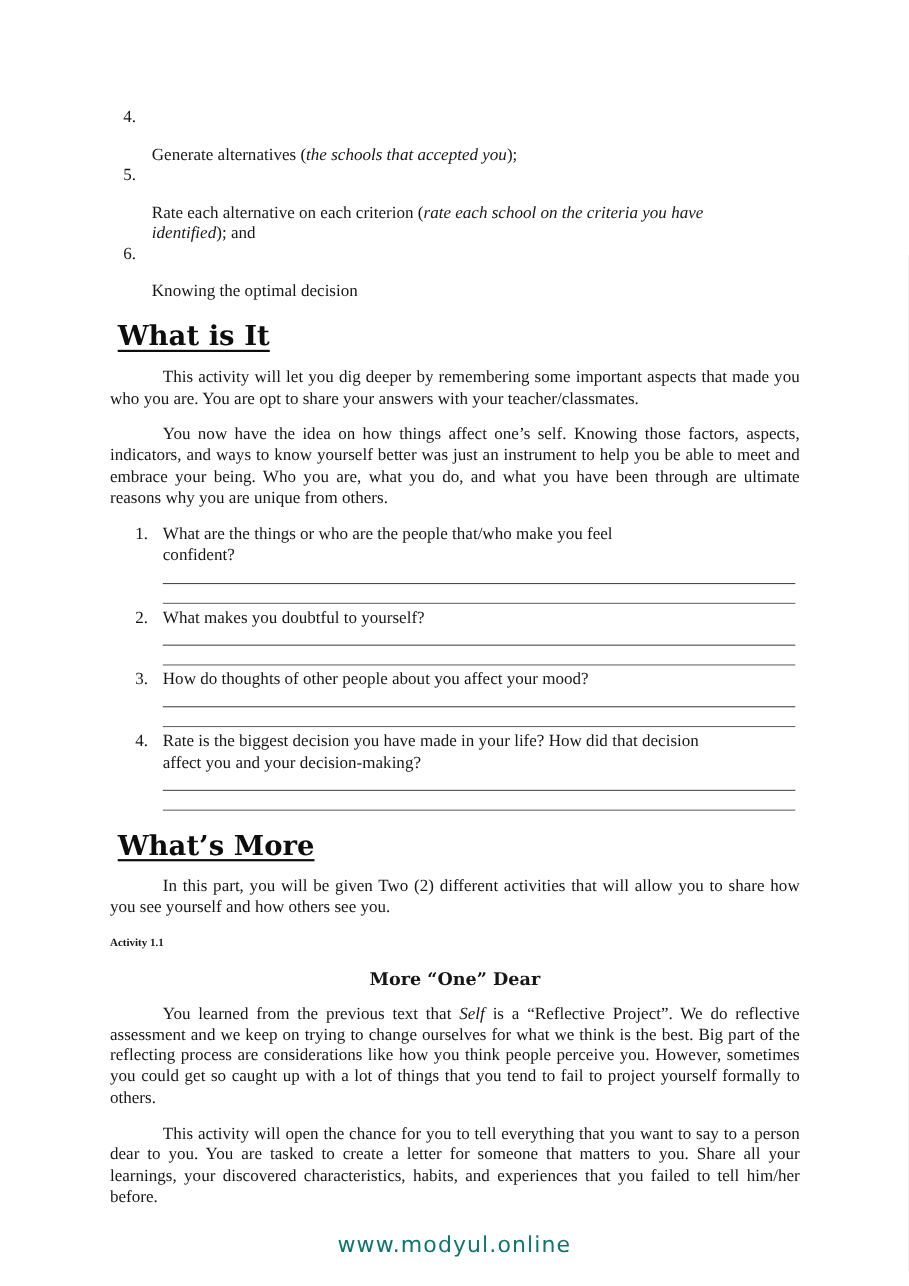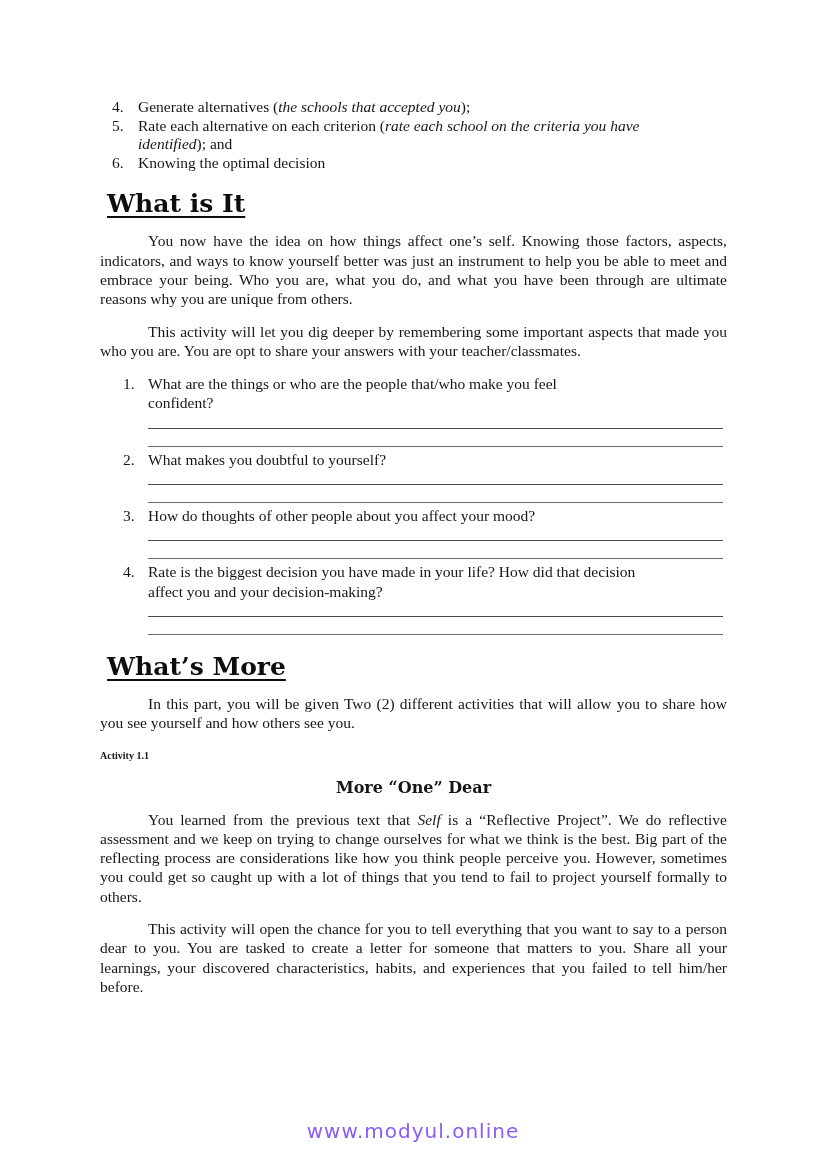--- a/index.html
+++ b/index.html
@@ -26,20 +26,21 @@
     line-height: 18.6px;
   }
   .intro-item .num {
     flex: none;
     width: 26px;
     margin-left: 12px;
   }
   .intro-item .txt {
     flex: 1;
     white-space: pre-line;
+    margin-top: 34px;
   }
   
   .section-heading {
     font-family: "DejaVu Serif", serif;
     font-weight: 700;
     font-size: 25px;
     line-height: 28px;
     margin: 18px 0 0 7px;
     text-decoration: underline;
     text-decoration-thickness: 2px;
@@ -99,21 +100,21 @@
     color: #161616;
   }
   .watermark {
     position: absolute;
     left: 0; right: 0;
     top: 1119px;
     text-align: center;
     font-family: "DejaVu Sans", "Liberation Sans", sans-serif;
     font-size: 20px;
     letter-spacing: 1px;
-    color: #8b5cf6;
+    color: #0f766e;
   }
 </style>
 </head>
 <body>
 
 <div class="page">
   <div class="content">
 
     <div>
       <div class="intro-item">
@@ -126,22 +127,22 @@
 identified</em><span>); and</span></span>
         </div>
       <div class="intro-item">
           <span class="num">6.</span>
           <span class="txt"><span>Knowing the optimal decision</span><em></em><span></span></span>
         </div>
     </div>
 
     <div class="section-heading">What is It</div>
 
+    <p class="para">This activity will let you dig deeper by remembering some important aspects that made you who you are. You are opt to share your answers with your teacher/classmates.</p>
     <p class="para">You now have the idea on how things affect one’s self. Knowing those factors, aspects, indicators, and ways to know yourself better was just an instrument to help you be able to meet and embrace your being. Who you are, what you do, and what you have been through are ultimate reasons why you are unique from others.</p>
-    <p class="para">This activity will let you dig deeper by remembering some important aspects that made you who you are. You are opt to share your answers with your teacher/classmates.</p>
 
     <div class="questions">
 
       <div class="question">
         <div class="q-row">
             <span class="num">1.</span>
             <span class="txt">What are the things or who are the people that/who make you feel
 confident?</span>
           </div>
         <div class="answer-lines">

